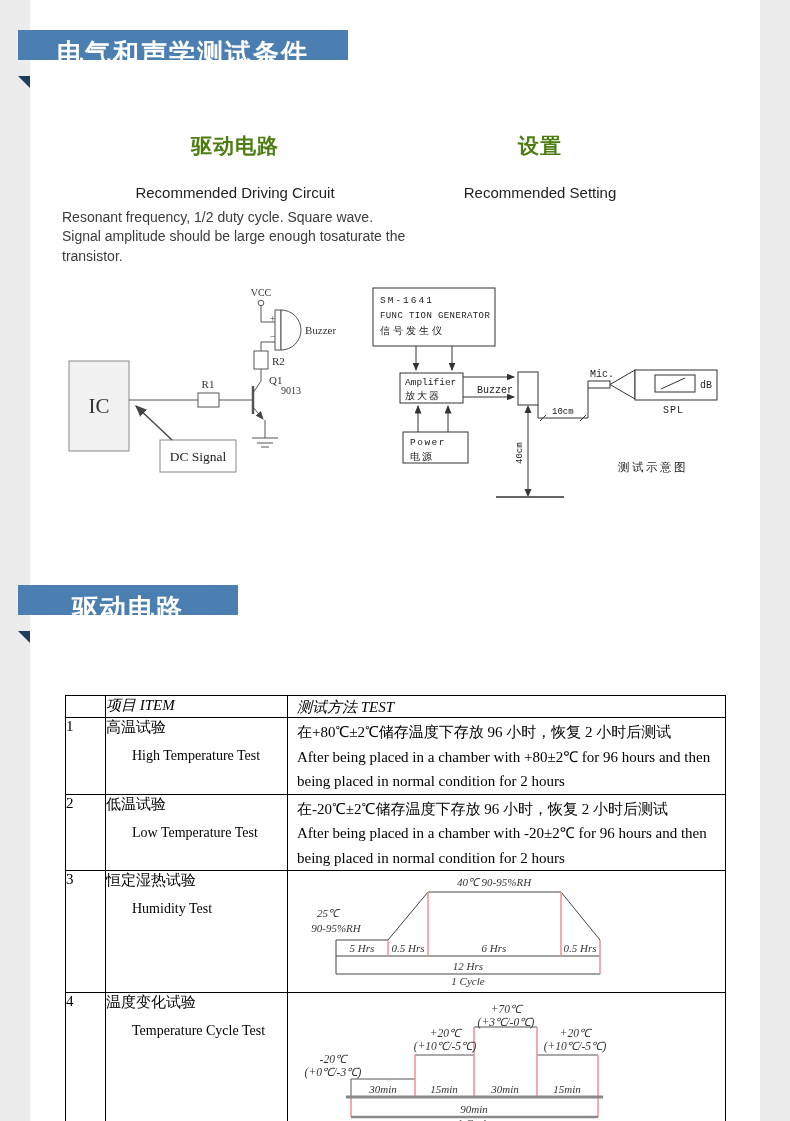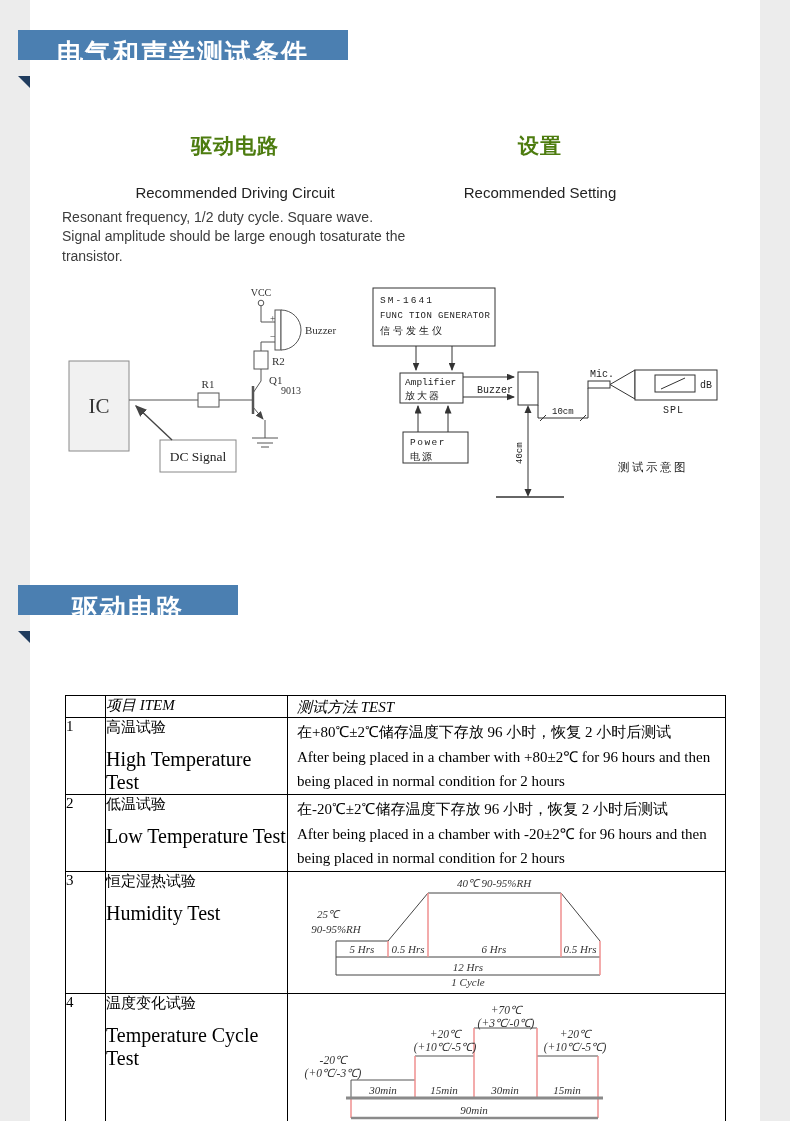--- a/index.html
+++ b/index.html
@@ -15,21 +15,21 @@
   .col-head-en{font-size:15px;color:#222;text-align:center;margin-top:24px;}
   .note{position:absolute;left:62px;top:208px;width:390px;font-size:14px;line-height:1.38;
         color:#3c3c3c;white-space:pre-line;}
   .diagram{position:absolute;}
   table.rel{border-collapse:collapse;table-layout:fixed;font-family:"Liberation Serif",serif;color:#000;}
   table.rel td{border:1px solid #000;vertical-align:top;padding:0;}
   td.c-no{width:39px;font-size:15px;padding:3px 0 0 7px;}
   td.c-item{width:181px;padding:3px 0 0 9px;}
   td.c-test{width:437px;position:relative;}
   .item-zh{font-size:15px;}
-  .item-en{font-size:20px;margin-top:11px;}
+  .item-en{font-size:14px;margin-top:11px;margin-left:26px;}
   .test-lines{padding:2px 8px 0 9px;font-size:15px;line-height:24.5px;}
   .hdr{font-size:15px;padding:2px 0 0 9px;font-style:italic;}
   svg text{font-family:"Liberation Serif",serif;}
   .chart-label{font-style:italic;fill:#333;}
   .mono{font-family:"Liberation Mono","DejaVu Sans Mono",monospace;}
 </style>
 </head>
 <body>
 
 <div id="screen">

